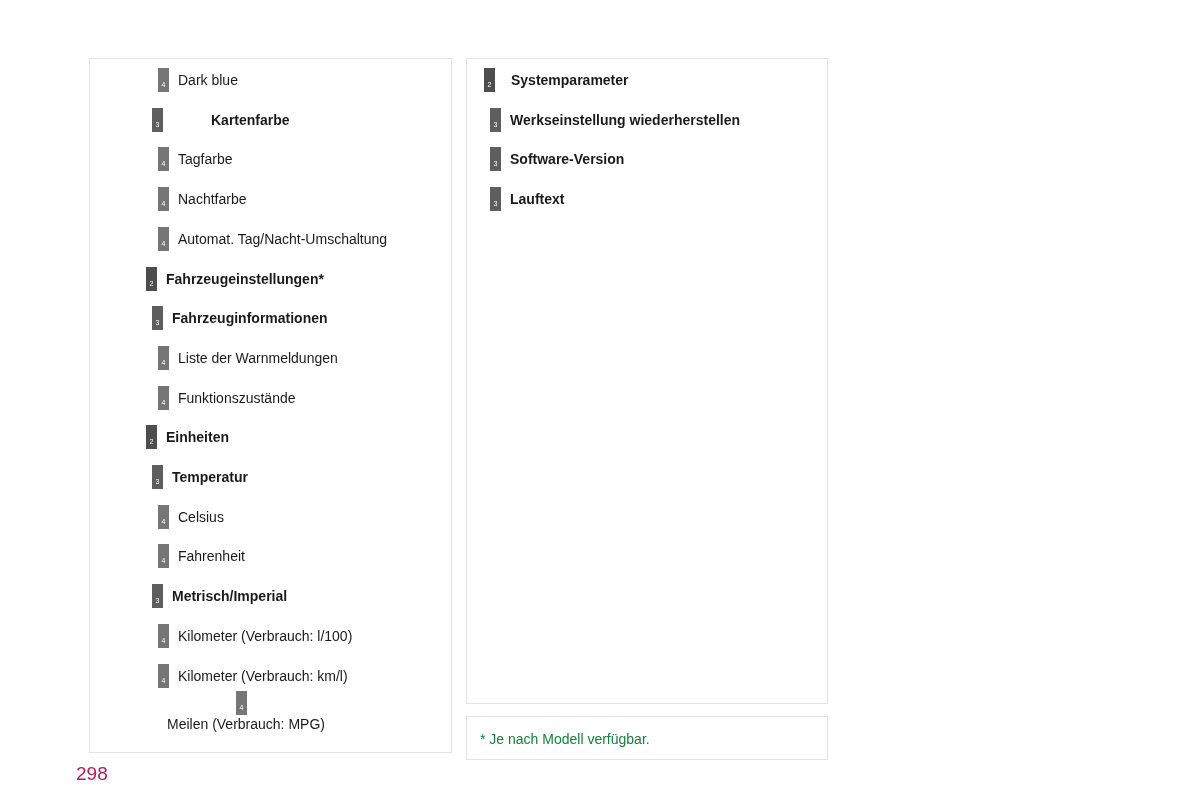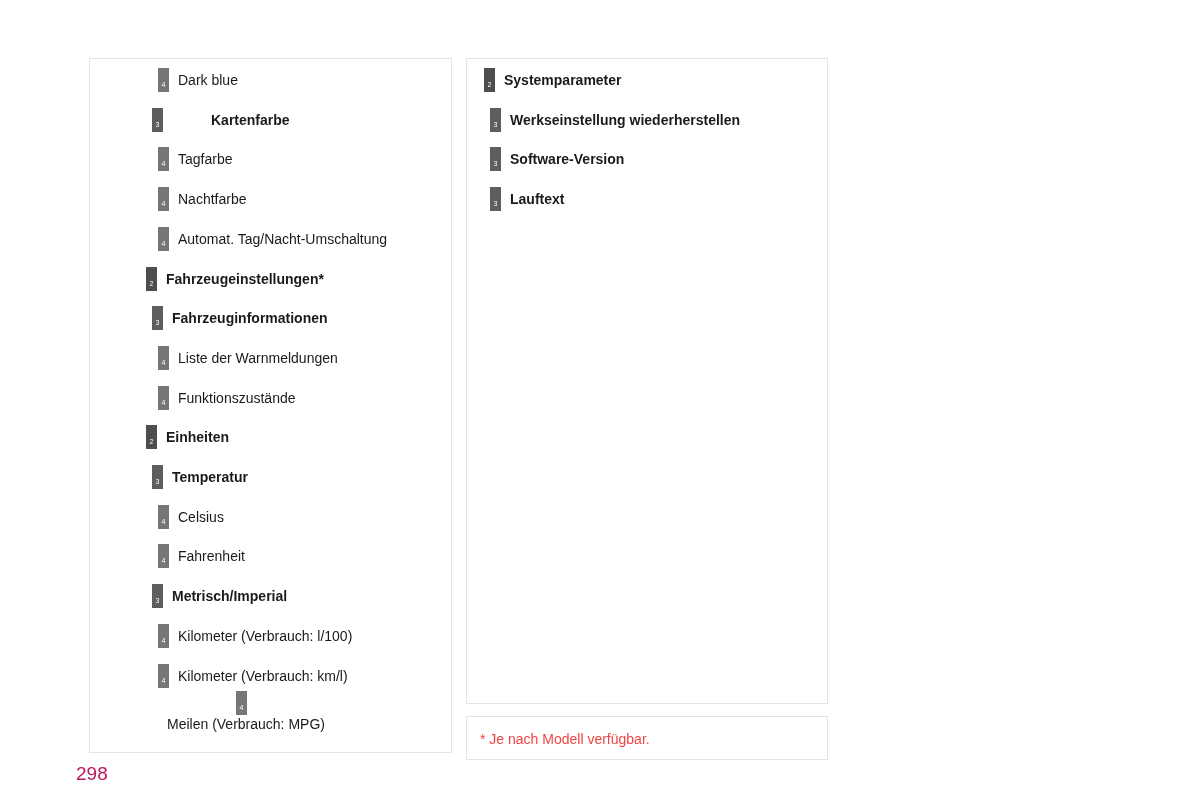--- a/index.html
+++ b/index.html
@@ -46,21 +46,21 @@
     height: 44px;
     border: 1px solid #e3e3e3;
     background: #ffffff;
   }
   .footnote-text {
     position: absolute;
     left: 13px;
     top: 13px;
     font-size: 14px;
     line-height: 18px;
-    color: #ef4444;
+    color: #15803d;
     white-space: nowrap;
   }
 
   
   .toc-list {
     position: absolute;
     left: 0;
     top: 0;
     width: 100%;
     height: 100%;
@@ -192,21 +192,21 @@
         </div>
         <div class="toc-row ind-4" style="top: 632px; flex-direction: column;">
           <span class="level-badge lvl-4">4</span>
           <span class="toc-label">Meilen (Verbrauch: MPG)</span>
         </div>
       </div>
   </div>
 
   <div class="toc-box" id="col-right">
     <div class="toc-list" id="col-right-rows">
-        <div class="toc-row ind-2 bold" style="top: 9px;">
+        <div class="toc-row ind-2 bold" style="top: 9px; gap: 7px;">
           <span class="level-badge lvl-2">2</span>
           <span class="toc-label">Systemparameter</span>
         </div>
         <div class="toc-row ind-3 bold" style="top: 48.7px;">
           <span class="level-badge lvl-3">3</span>
           <span class="toc-label">Werkseinstellung wiederherstellen</span>
         </div>
         <div class="toc-row ind-3 bold" style="top: 88.4px;">
           <span class="level-badge lvl-3">3</span>
           <span class="toc-label">Software-Version</span>

